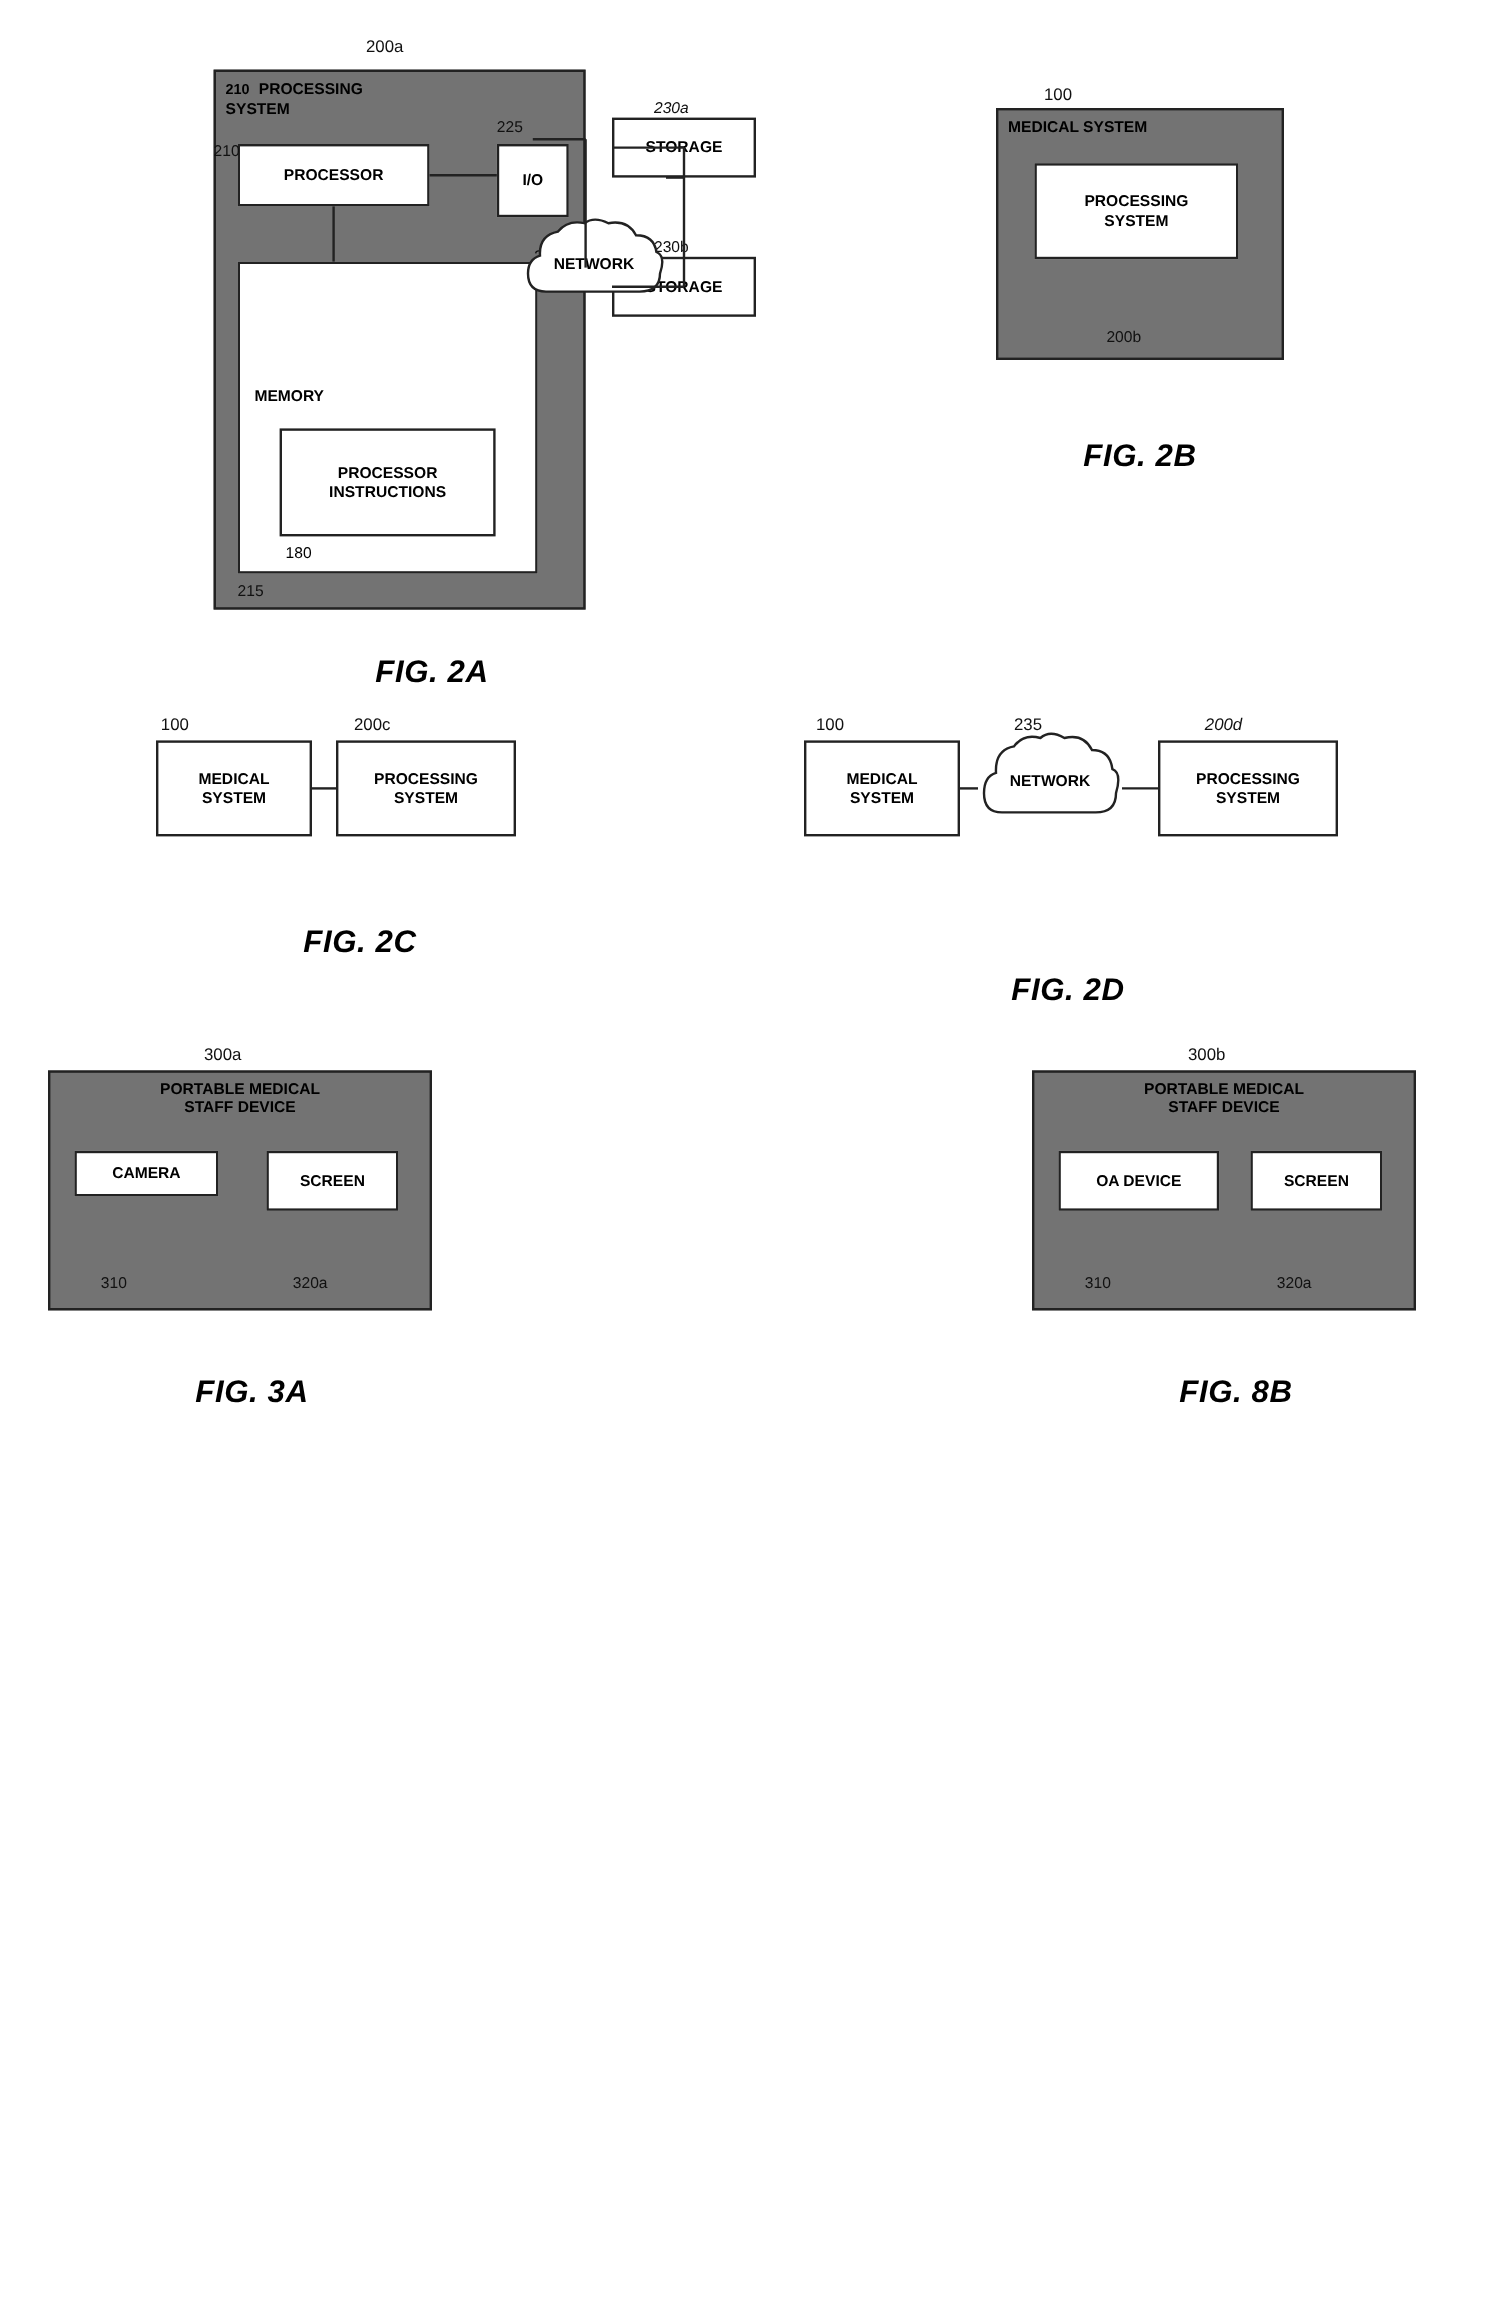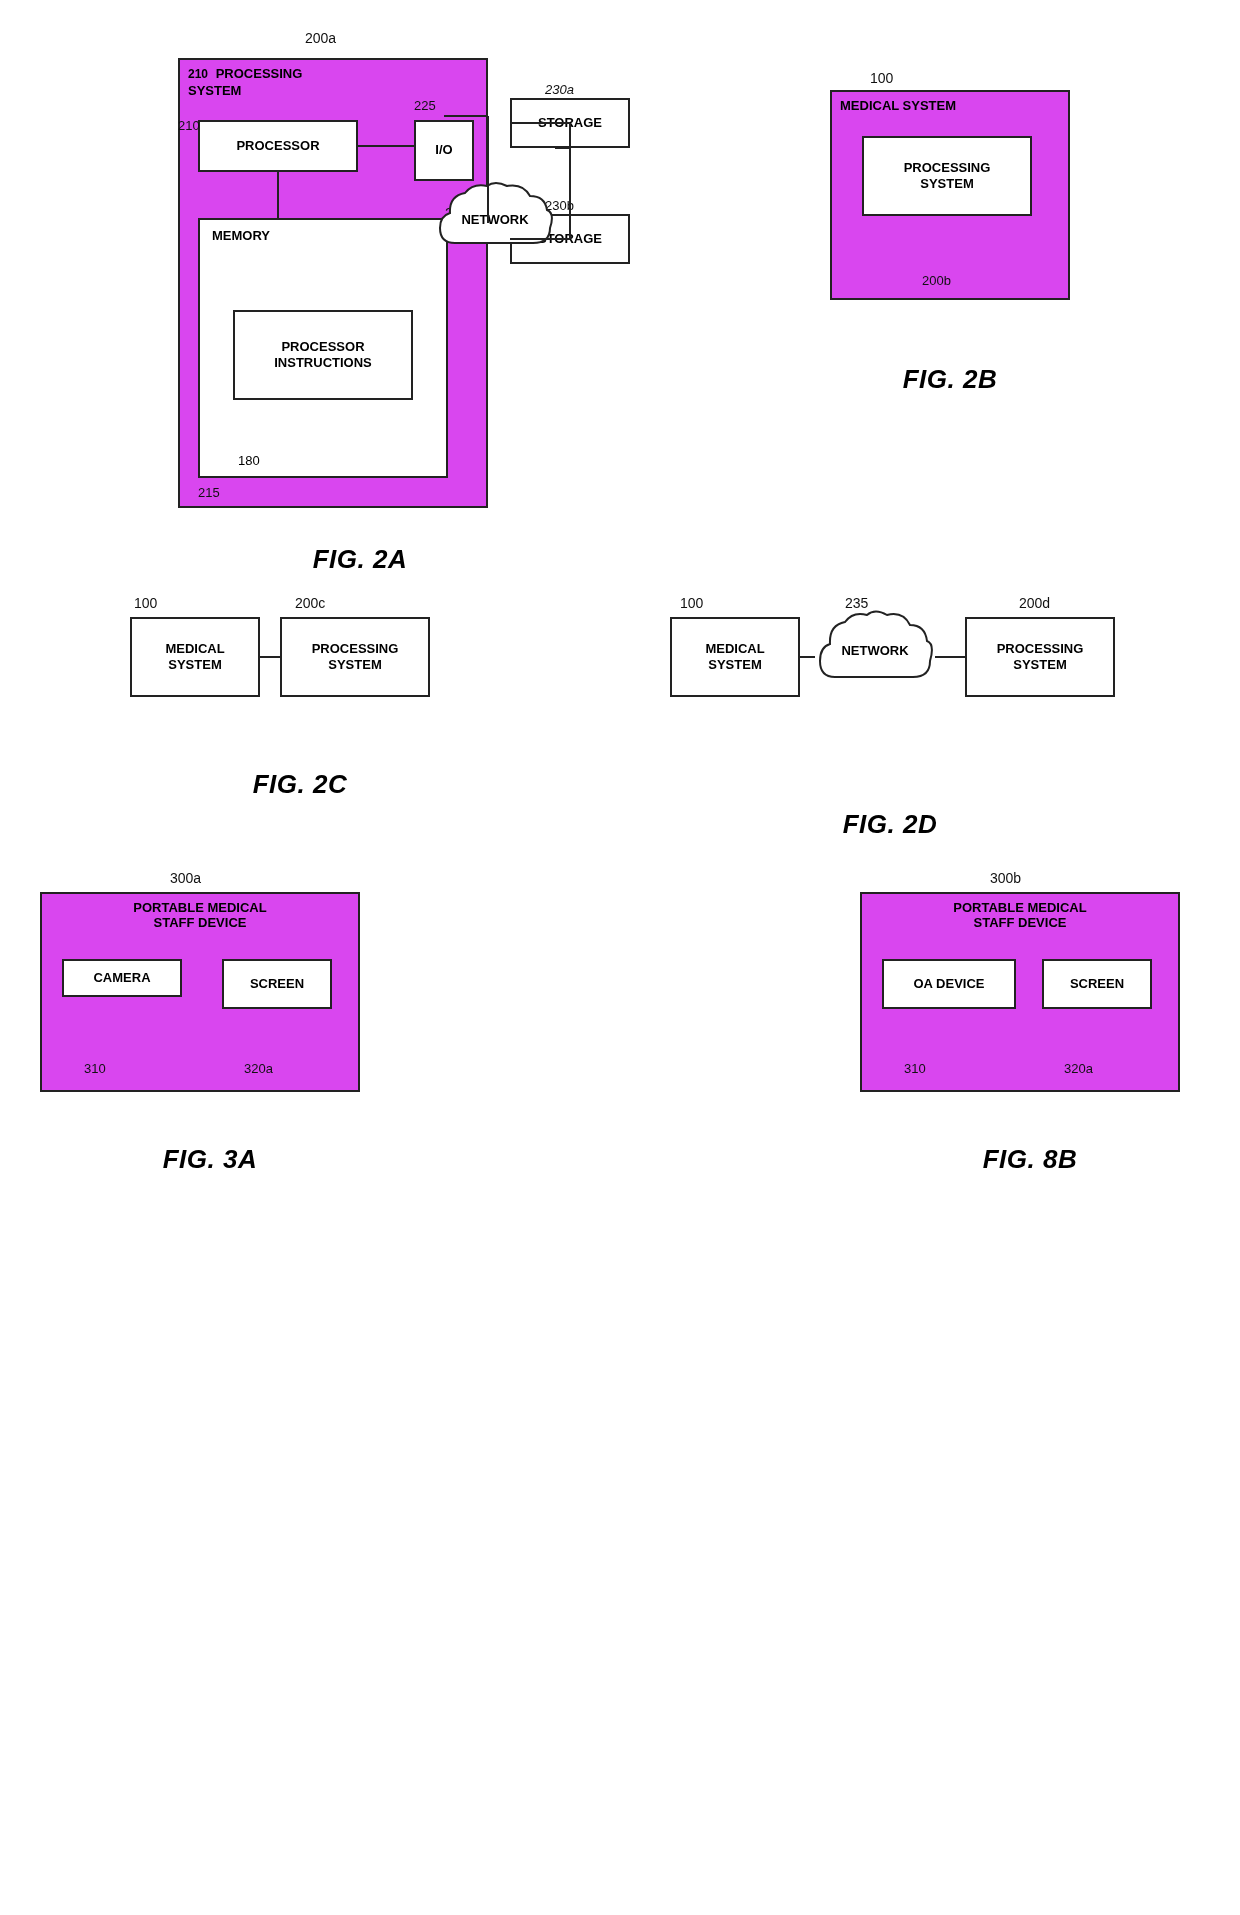--- a/index.html
+++ b/index.html
@@ -34,21 +34,21 @@
     
     .fig2a-wrap {
       position: relative;
       width: 420px;
       height: 500px;
     }
     
     .box-outer {
       position: absolute;
       border: 2px solid #222;
-      background: #d946ef;
+      background: #737373;
     }
     .box-label {
       font-size: 13px;
       font-weight: bold;
       text-align: center;
       line-height: 1.25;
     }
     .ref-label {
       position: absolute;
       font-size: 14px;
@@ -127,21 +127,21 @@
 
           <div class="small-box" style="top:60px; left:18px; width:160px; height:52px;">
             <span class="box-label">PROCESSOR</span>
           </div>
 
           <div class="small-box" style="top:60px; left:234px; width:60px; height:61px;">
             <span class="box-label">I/O</span>
           </div>
           <div class="ref-label" style="top:38px; left:234px; font-size:13px;">225</div>
 
-          <div class="small-box" style="top:158px; left:18px; width:250px; height:260px; flex-direction:column; justify-content:space-between; align-items:center; padding:8px;">
+          <div class="small-box" style="top:158px; left:18px; width:250px; height:260px; flex-direction:column; justify-content:flex-end; align-items:center; padding:8px;">
             <div style="font-size:13px; font-weight:bold; margin-bottom:10px; align-self:flex-start; margin-left:4px;">MEMORY</div>
 
             <div class="small-box" style="position:relative; width:180px; height:90px; margin-top:10px;">
               <span class="box-label" style="white-space:pre-line;">PROCESSOR
 INSTRUCTIONS</span>
             </div>
 
             <div style="align-self:flex-start; margin-left:30px; margin-top:6px; font-size:13px;">180</div>
           </div>
 
@@ -249,21 +249,21 @@
 
         <div class="ref-label" style="top:0; left:185px;">235</div>
 
         <div style="position:absolute; top:10px; left:155px; width:120px; height:100px;">
           <svg width="120" height="100" viewBox="0 0 120 100">
             <path d="M20,72 Q5,72 5,56 Q5,42 15,39 Q14,20 30,17 Q38,6 52,10 Q60,3 72,10 Q88,6 95,20 Q110,20 112,36 Q120,39 115,56 Q115,72 98,72 Z" fill="white" stroke="#222" stroke-width="2"></path>
             <text x="60" y="50" text-anchor="middle" font-size="13" font-weight="bold" font-family="Arial">NETWORK</text>
           </svg>
         </div>
 
-        <div class="ref-label" style="top:0; left:359px;">200d</div>
+        <div class="ref-label" style="top:0; left:344px;font-style:italic;">200d</div>
 
         <div class="small-box" style="top:22px; left:305px; width:150px; height:80px;">
           <span class="box-label" style="white-space:pre-line;">PROCESSING
 SYSTEM</span>
         </div>
 
         <svg class="svg-overlay">
           <line x1="140" y1="62" x2="155" y2="62" stroke="#222" stroke-width="2"></line>
           <line x1="275" y1="62" x2="305" y2="62" stroke="#222" stroke-width="2"></line>
         </svg>

